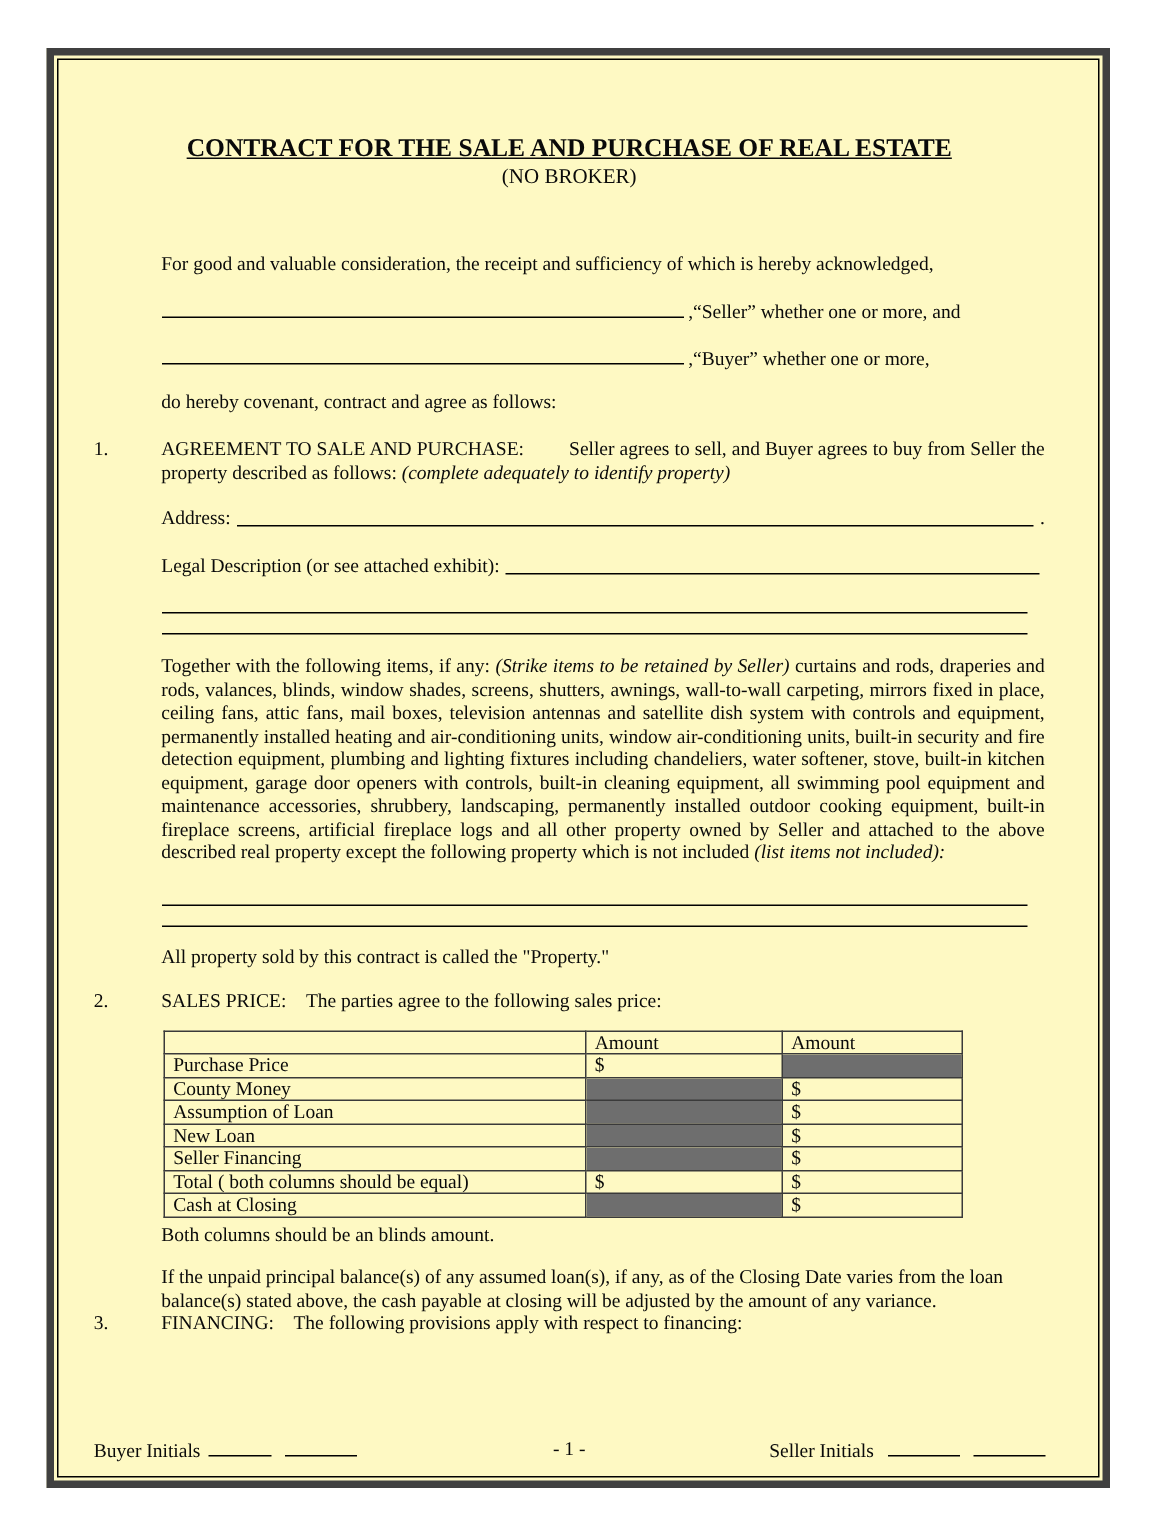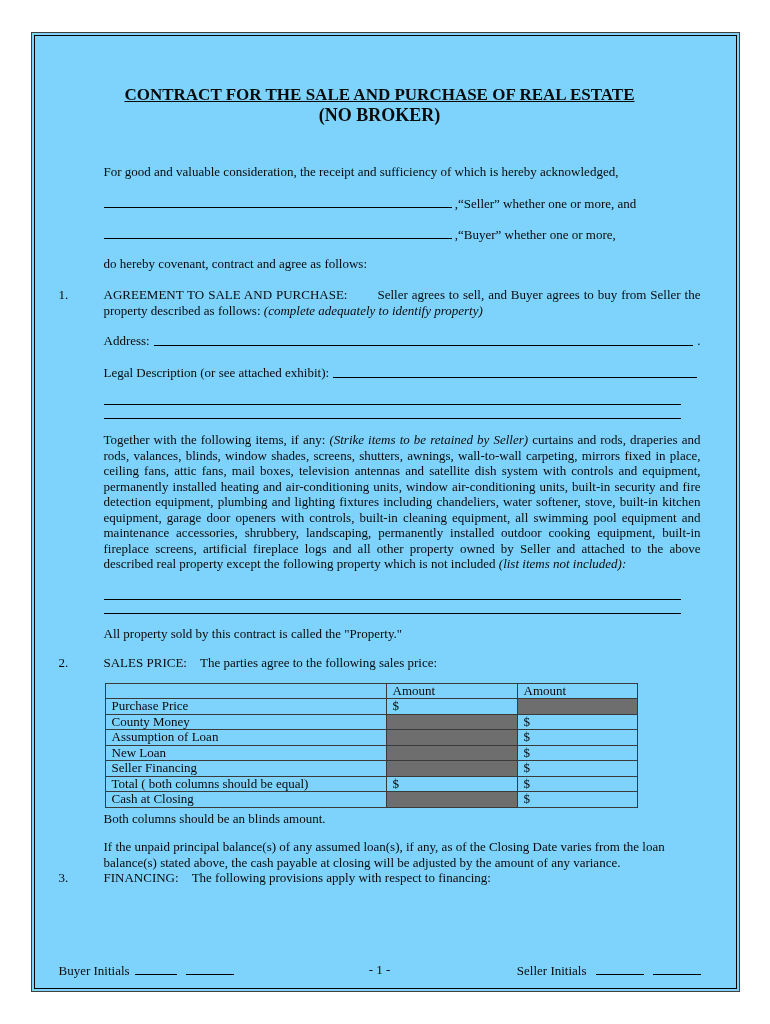--- a/index.html
+++ b/index.html
@@ -7,43 +7,43 @@
   body {
     width: 770px; height: 1024px;
     font-family: "Liberation Serif", "DejaVu Serif", serif;
     color: #0a0a0a;
     overflow: hidden;
   }
   .canvas { width: 770px; height: 1024px; background: #fff; }
   .page {
     width: 709px; height: 960px;
     margin: 32px auto 0 auto;
-    border: 1px solid #404040;
+    border: 5px solid #404040;
     padding: 2px;
-    background: #7dd3fc;
+    background: #fef9c3;
   }
   .inner {
     width: 100%; height: 100%;
     border: 1px solid #000;
     position: relative;
     padding: 48px 35px 20px 24px;
     font-size: 13px;
     line-height: 15.5px;
   }
   .doc-title {
     text-align: center;
     font-weight: bold;
     font-size: 17px;
     line-height: 21px;
     text-decoration: underline;
   }
   .doc-subtitle {
     text-align: center;
-    font-weight: bold;
-    font-size: 18px;
+    font-weight: normal;
+    font-size: 14px;
     line-height: 18px;
     margin-top: 1px;
   }
   .ind { margin-left: 45px; }
   .just { text-align: justify; }
   .opening { margin-top: 40px; }
   .fill-line { margin-top: 15px; white-space: nowrap; }
   .covenant { margin-top: 13px; }
   .section { position: relative; margin-top: 16px; }
   .secnum { position: absolute; left: 0; top: 0; }
@@ -52,21 +52,21 @@
   .blank {
     display: inline-block;
     border-bottom: 1px solid #000;
     height: 13px;
     vertical-align: baseline;
   }
   .w-party { width: 348px; }
   .w-county { width: 70px; }
   .w-init-a { width: 42px; margin-left: 5px; }
   .w-init-b { width: 48px; margin-left: 9px; }
-  .flexline { display: flex; align-items: flex-start; }
+  .flexline { display: flex; align-items: center; }
   .flexline .grow { flex: 1 1 auto; margin: 0 4px; }
   .county-line { margin-top: 14px; }
   .address-line { margin-top: 15px; }
   .legal-line { margin-top: 16px; }
   .blank-row { margin-left: 45px; width: 577px; border-bottom: 1px solid #000; height: 0; }
   .br-1 { margin-top: 24px; }
   .br-2 { margin-top: 13px; }
   .br-3 { margin-top: 27px; }
   .br-4 { margin-top: 13px; }
   .checkbox-row { margin-top: 20px; display: flex; align-items: center; }

